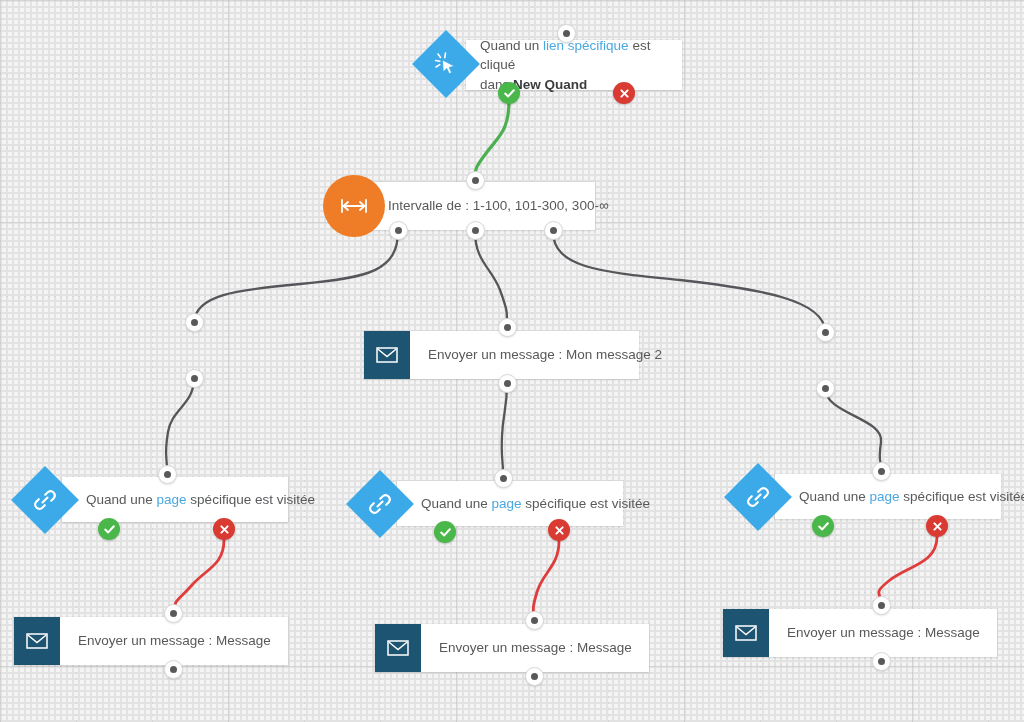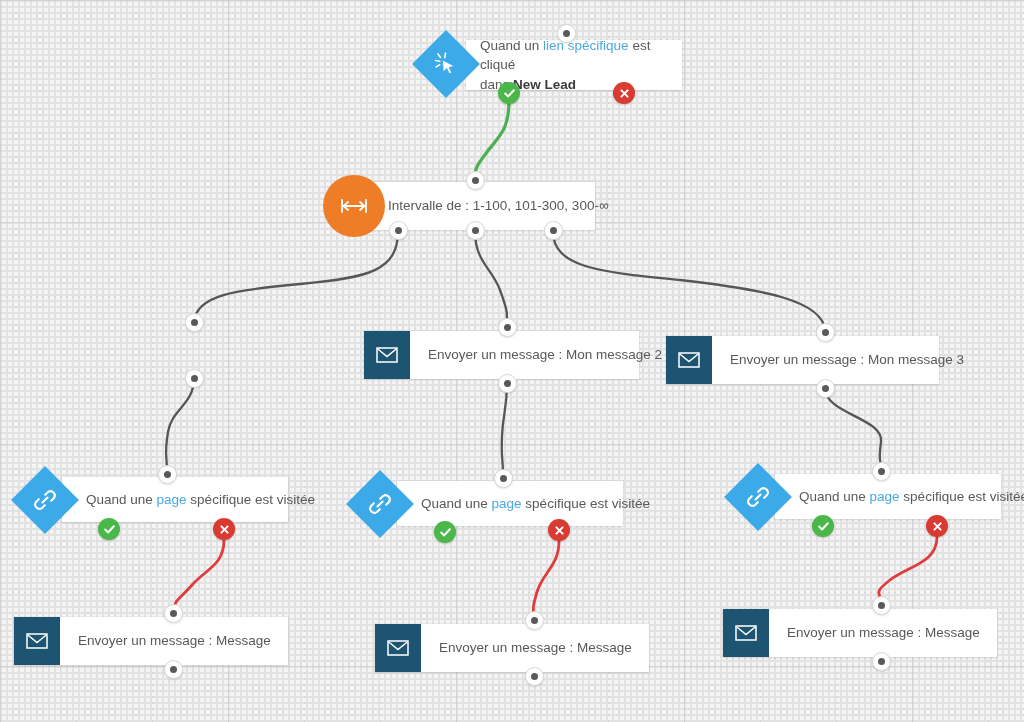--- a/index.html
+++ b/index.html
@@ -134,21 +134,21 @@
 
     <path d="M 559,541 C 559,566 543,572 537,592 C 531,612 534,610 534,618" fill="none" stroke="#e03c3c" stroke-width="2.8" stroke-linecap="round"></path>
 
     <path d="M 937,537 C 937,563 908,566 890,580 C 872,594 881,592 881,603" fill="none" stroke="#e03c3c" stroke-width="2.8" stroke-linecap="round"></path>
   </svg>
 
   <div class="node" style="left:466px; top:40px; width:216px; height:50px;">
     <div class="body" style="padding-left:14px;">
       <div class="txt wrap">
         <span>Quand un </span><span class="link-word">lien spécifique</span><span> est cliqué</span><br>
-        <span>dans </span><span class="bold-word">New Lead</span>
+        <span>dans </span><span class="bold-word">New Quand</span>
       </div>
     </div>
   </div>
   <div class="diamond" style="left:422px; top:40px;">
     <span class="g">
       <svg width="26" height="26" viewBox="0 0 26 26">
         <g stroke="#fff" stroke-width="1.6" stroke-linecap="round">
           <line x1="5" y1="3" x2="7.5" y2="6.5"></line>
           <line x1="2.5" y1="9.5" x2="6.8" y2="10.2"></line>
           <line x1="12.5" y1="2" x2="11.8" y2="6.6"></line>
@@ -201,31 +201,20 @@
         <polyline points="1.8,2 11,9.5 20.2,2" fill="none" stroke="#fff" stroke-width="1.5"></polyline>
       </svg>
     </div>
     <div class="body">
       <div class="txt">Envoyer un message : Mon message 2</div>
     </div>
   </div>
   <div class="port" style="left:498px; top:318px;"></div>
   <div class="port" style="left:498px; top:374px;"></div>
 
-  <div class="node" style="left:666px; top:336px; width:273px; height:48px;">
-    <div class="sq-icon">
-      <svg width="22" height="16" viewBox="0 0 22 16">
-        <rect x="1" y="1" width="20" height="14" fill="none" stroke="#fff" stroke-width="1.5"></rect>
-        <polyline points="1.8,2 11,9.5 20.2,2" fill="none" stroke="#fff" stroke-width="1.5"></polyline>
-      </svg>
-    </div>
-    <div class="body">
-      <div class="txt">Envoyer un message : Mon message 3</div>
-    </div>
-  </div>
   <div class="port" style="left:816px; top:323px;"></div>
   <div class="port" style="left:816px; top:379px;"></div>
 
   <div class="node" style="left:62px; top:477px; width:226px; height:45px;">
     <div class="body" style="padding-left:24px;">
       <div class="txt">
         <span>Quand une </span><span class="link-word">page</span><span> spécifique est visitée</span>
       </div>
     </div>
   </div>

